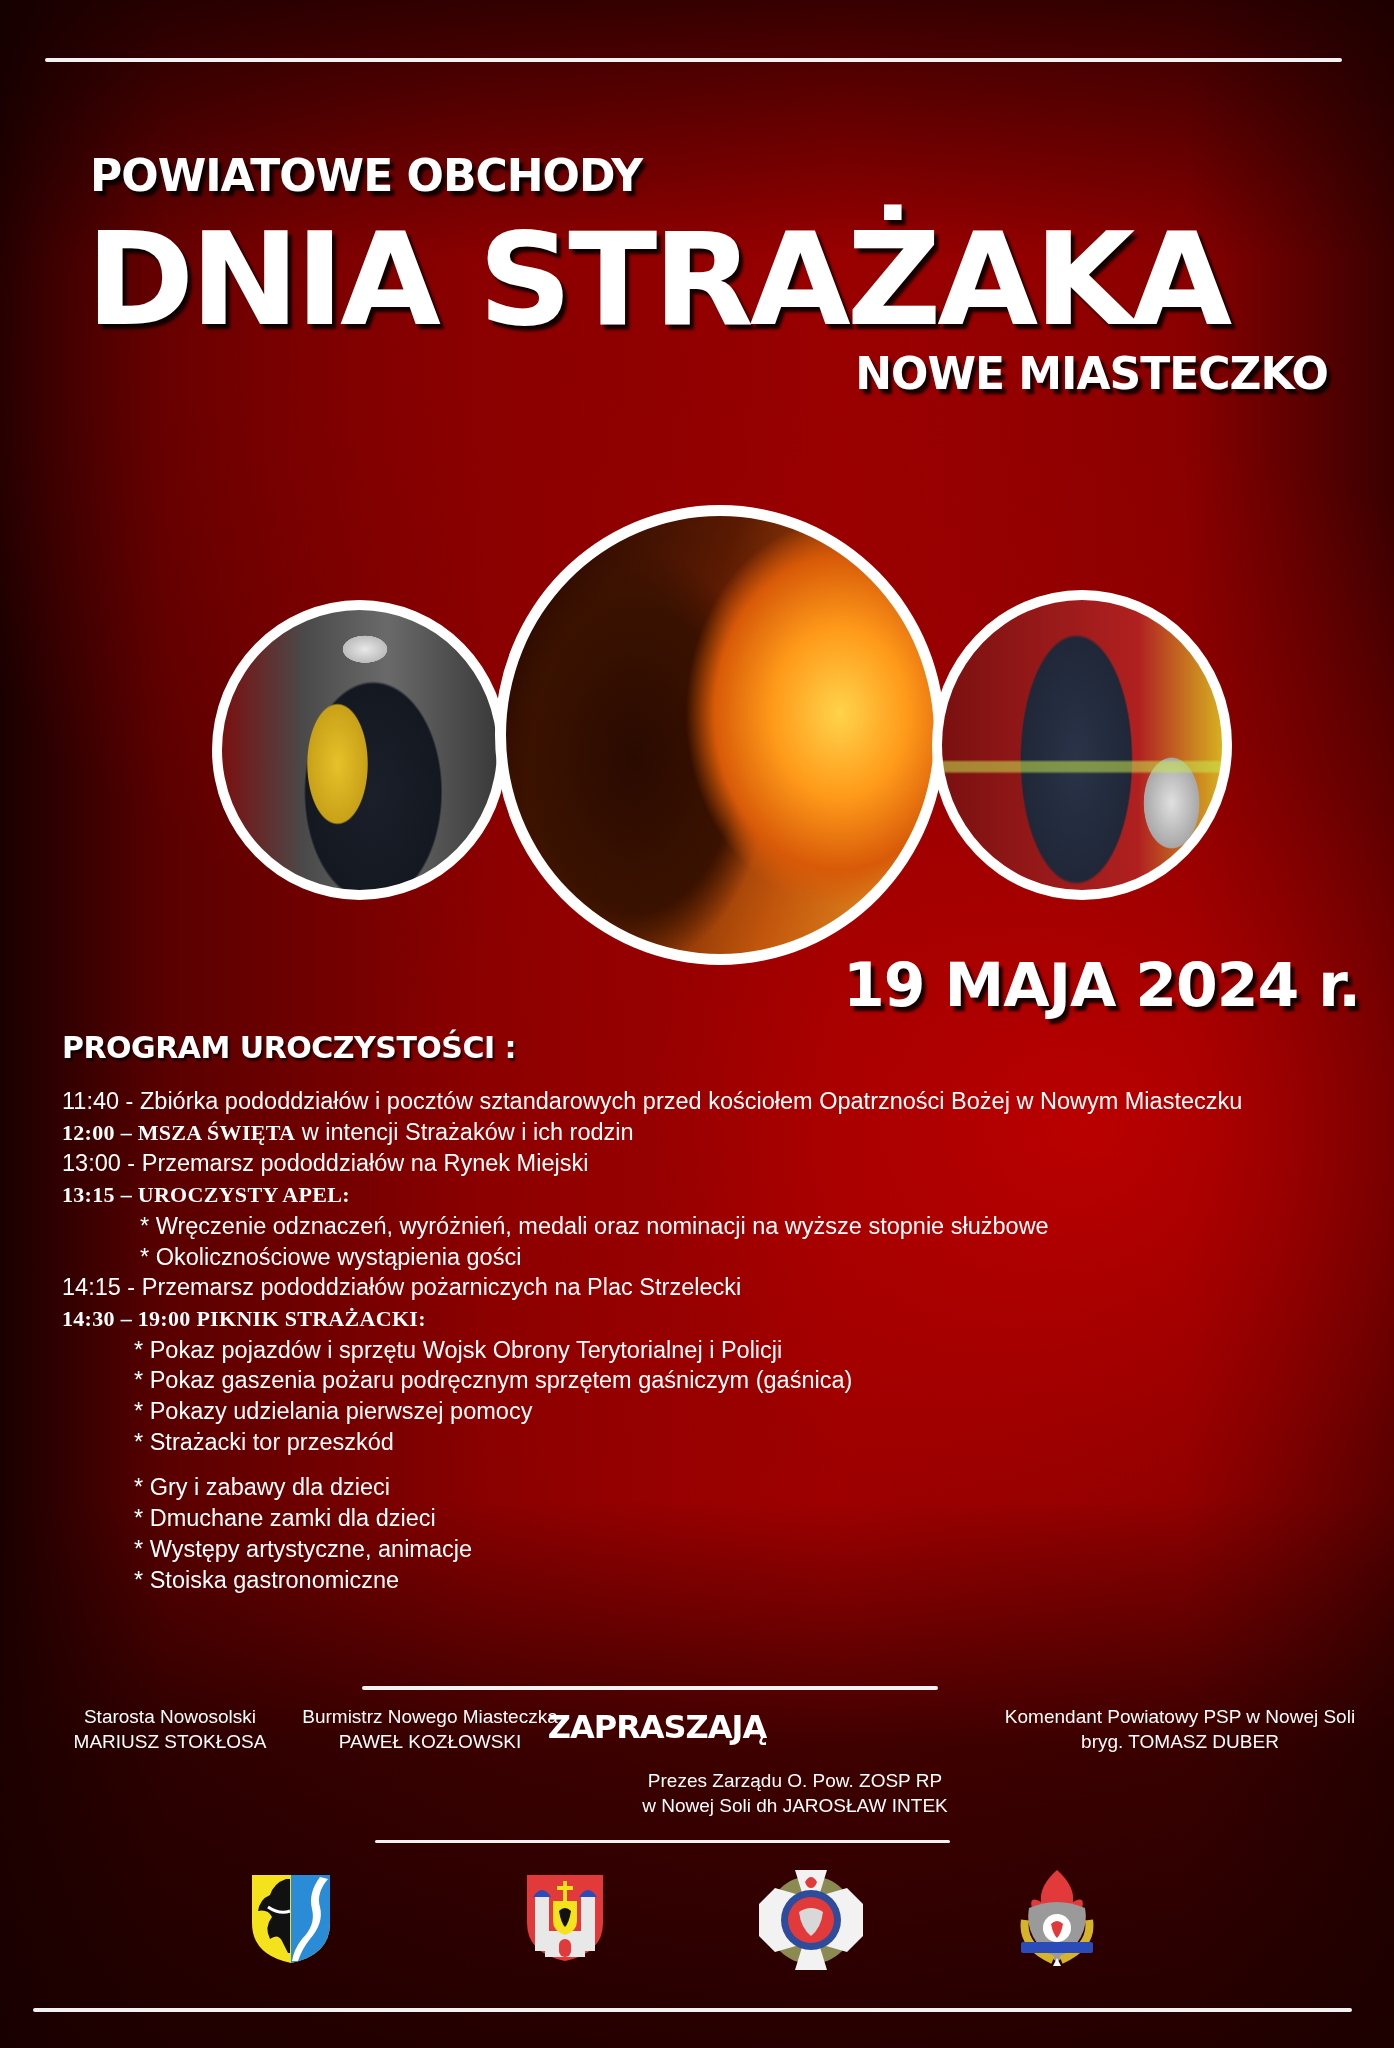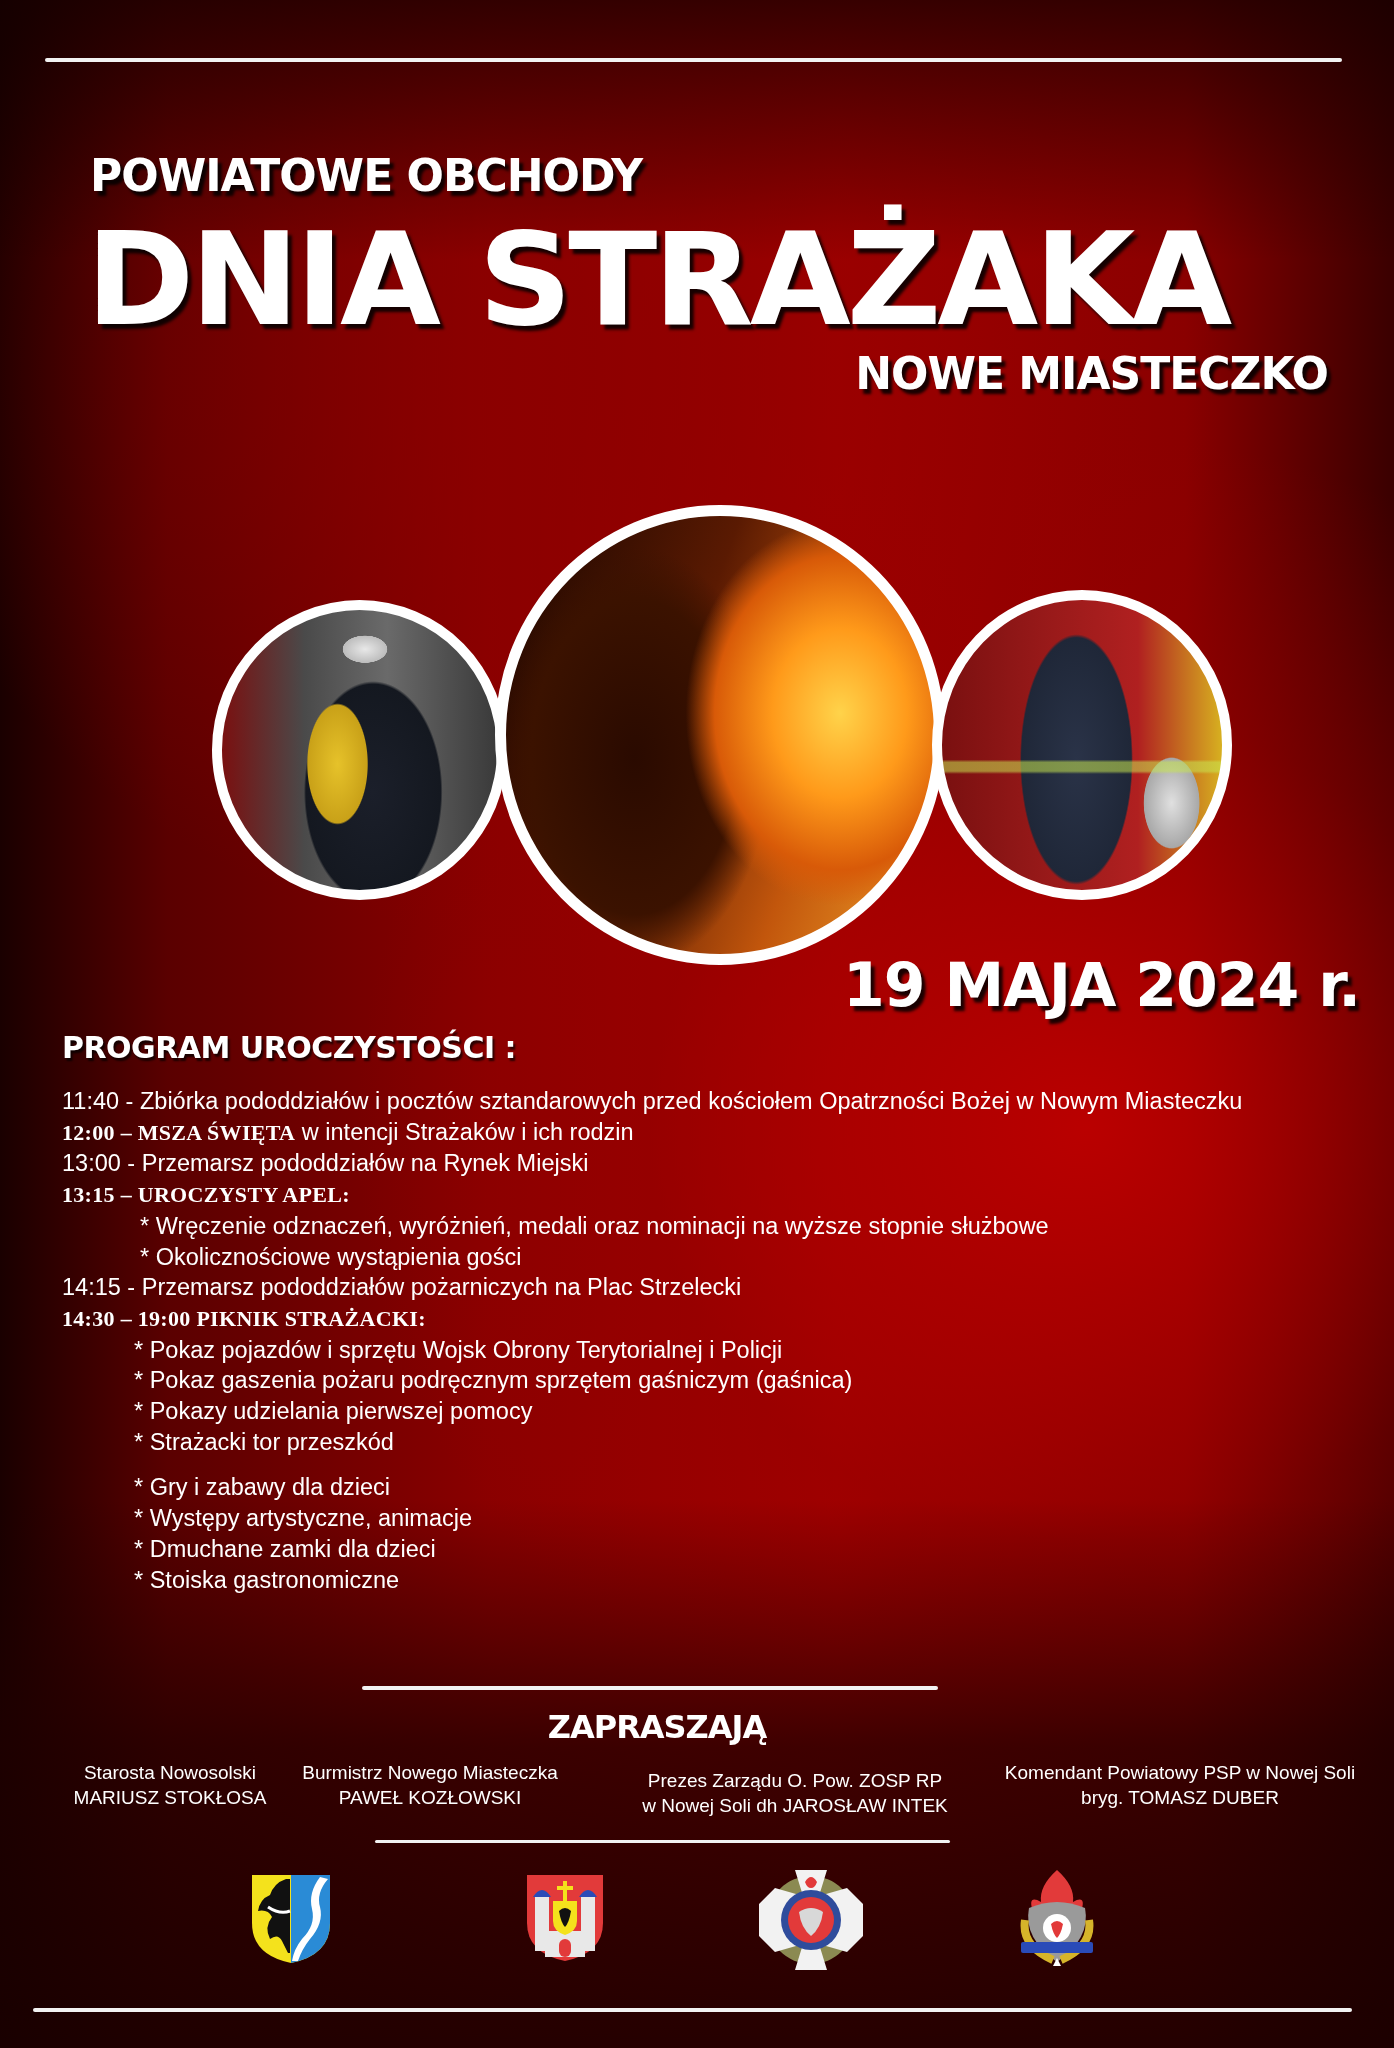--- a/index.html
+++ b/index.html
@@ -15,21 +15,21 @@
   .fade-top { position:absolute; left:0; right:0; top:0; height:260px;
     background:linear-gradient(180deg, rgba(20,0,0,0.75) 0%, rgba(0,0,0,0) 100%); }
   .hline { position:absolute; height:4px; background:#f2f2f2; border-radius:2px; }
   .bold-title { font-family:"DejaVu Sans", sans-serif; font-weight:bold; position:absolute;
     text-shadow: 4px 5px 3px rgba(0,0,0,0.85); letter-spacing:-1px; white-space:nowrap; }
   .circle { position:absolute; border-radius:50%; border:10px solid #fff; box-sizing:border-box; overflow:hidden; }
   .program { position:absolute; left:62px; top:1086px; font-size:23.5px; line-height:30.7px; }
   .program .row { white-space:nowrap; }
   .program .indent { padding-left:78px; }
   .program .strong { font-family:Liberation Serif, serif; font-weight:bold; font-size:22px; letter-spacing:0.3px; }
-  .org { position:absolute; top:1760px; text-align:center; font-size:19px; line-height:25px; white-space:nowrap; }
+  .org { position:absolute; top:1704px; text-align:center; font-size:19px; line-height:25px; white-space:nowrap; }
   .logo { position:absolute; }
 </style>
 </head>
 <body>
 
 <div class="fade-top"></div>
 <div class="fade-bottom"></div>
 
 <div class="hline" style="left:45px; top:58px; width:1297px;"></div>
 
@@ -81,22 +81,22 @@
     <span>14:15</span><span> - </span><span>Przemarsz pododdziałów pożarniczych na Plac Strzelecki</span>
   </div>
   <div class="row">
     <span class="strong">14:30 – 19:00</span><span class="strong"> </span><span class="strong">PIKNIK STRAŻACKI:</span>
   </div>
   <div class="row indent" style="padding-left:72px;">* Pokaz pojazdów i sprzętu Wojsk Obrony Terytorialnej i Policji</div>
   <div class="row indent" style="padding-left:72px;">* Pokaz gaszenia pożaru podręcznym sprzętem gaśniczym (gaśnica)</div>
   <div class="row indent" style="padding-left:72px;">* Pokazy udzielania pierwszej pomocy</div>
   <div class="row indent" style="padding-left:72px;">* Strażacki tor przeszkód</div>
   <div class="row indent" style="padding-left:72px;margin-top:15px;">* Gry i zabawy dla dzieci</div>
+  <div class="row indent" style="padding-left:72px;">* Dmuchane zamki dla dzieci</div>
   <div class="row indent" style="padding-left:72px;">* Występy artystyczne, animacje</div>
-  <div class="row indent" style="padding-left:72px;">* Dmuchane zamki dla dzieci</div>
   <div class="row indent" style="padding-left:72px;">* Stoiska gastronomiczne</div>
 </div>
 
 <div class="hline" style="left:362px; top:1686px; width:576px;"></div>
 <div class="bold-title" style="left:0; width:1394px; text-align:center; top:1708px; font-size:32px; text-shadow:none; margin-left:-40px;">ZAPRASZAJĄ</div>
 
 <div class="org" style="left:60px; width:220px;">
   <div>Starosta Nowosolski</div>
   <div>MARIUSZ STOKŁOSA</div>
 </div>

